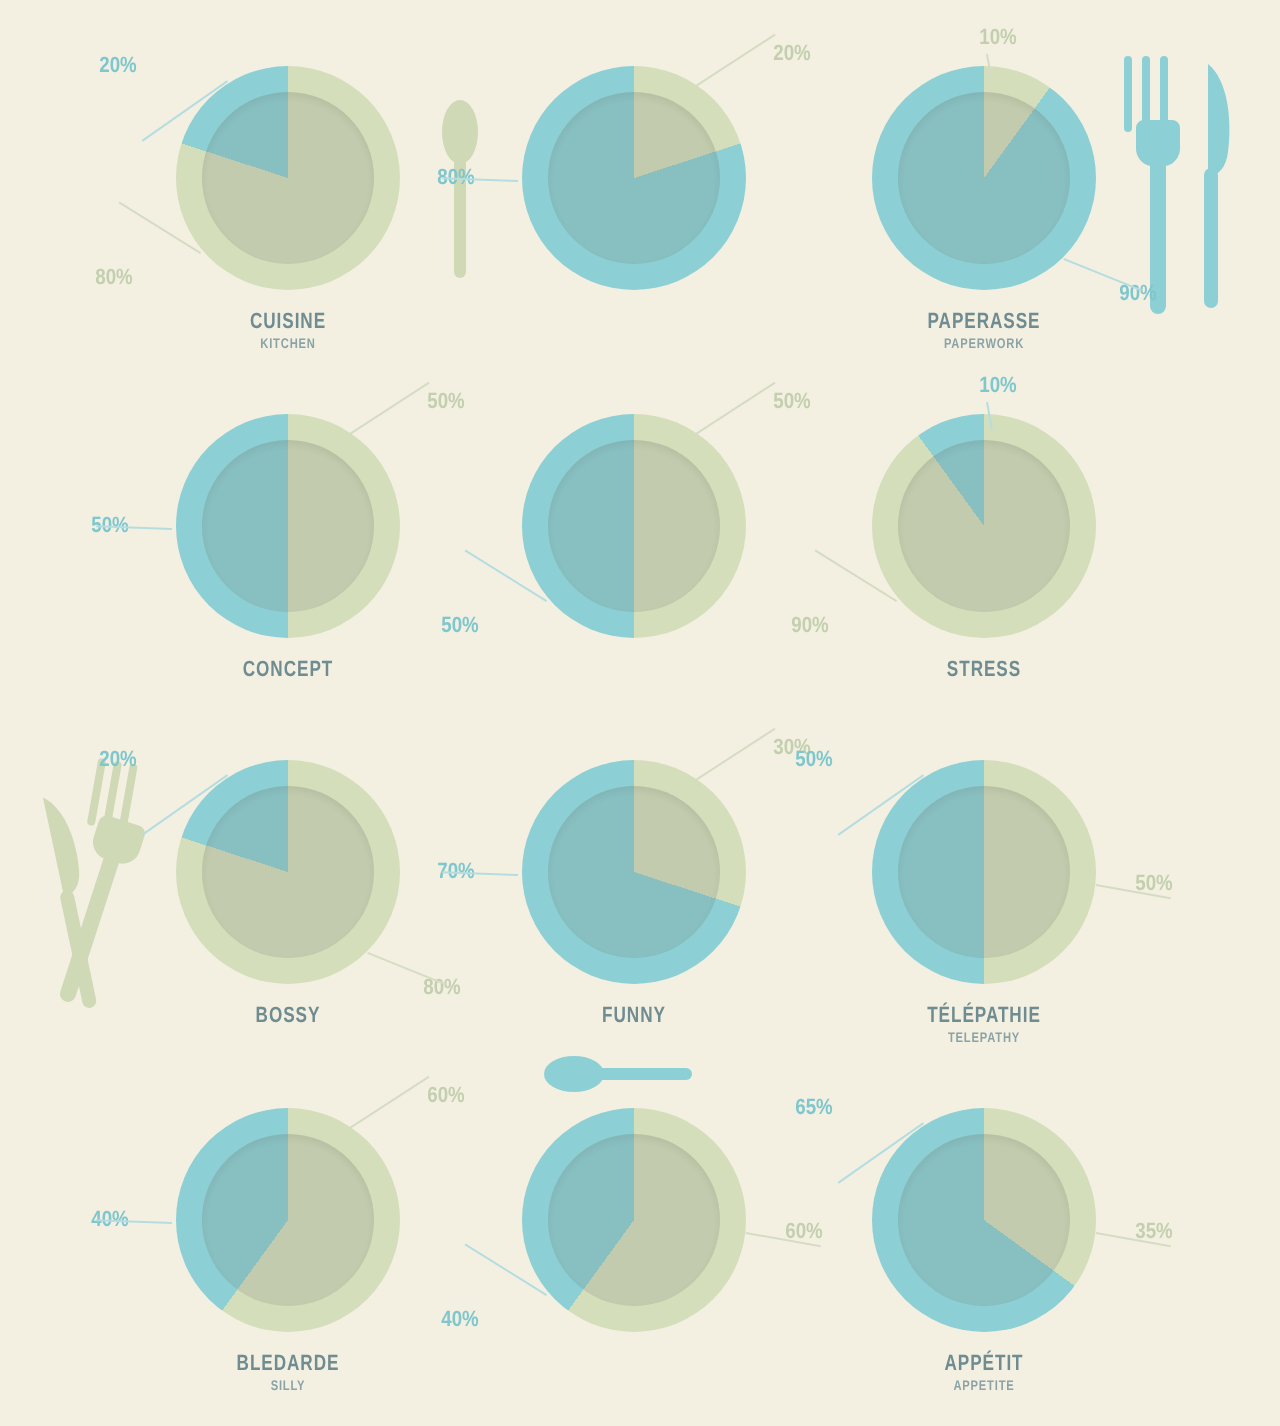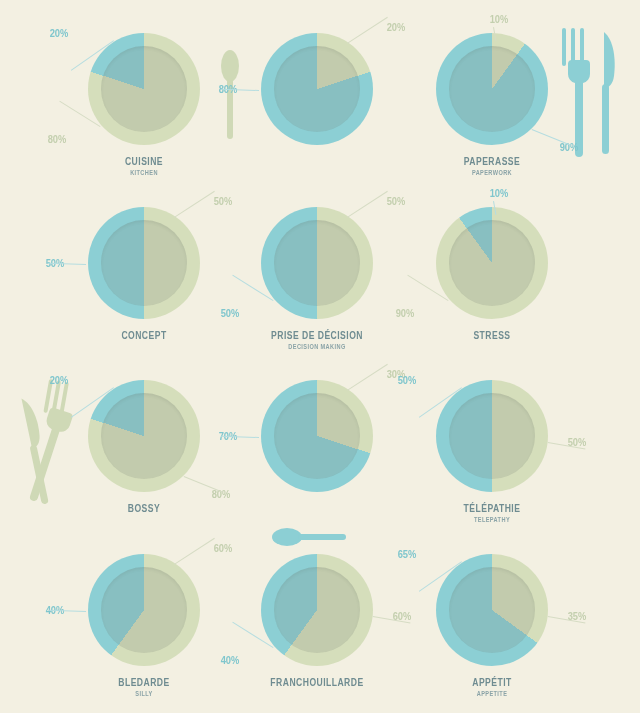--- a/index.html
+++ b/index.html
@@ -139,24 +139,20 @@
       </div>
       <div class="pct blue" style="left: 50px; top: 94px;">50%</div>
       <div class="leader blue" style="left: 92px; top: 102px; width: 38px; transform: rotate(182deg);"></div>
       <div class="pct green" style="left: 218px; top: 32px;">50%</div>
       <div class="leader green" style="left: 180px; top: 54px; width: 48px; transform: rotate(-33deg);"></div>
     </div>
     <div class="cell" style="left: 167px; top: 163px; width: 300px; height: 210px;">
       <div class="plate" style="left: 94px; top: 44px; width: 112px; height: 112px;">
         <div class="ring" style="width: 112px; height: 112px; background: conic-gradient(rgb(213, 222, 187) 0deg, rgb(213, 222, 187) 180deg, rgb(140, 207, 212) 180deg, rgb(140, 207, 212) 360deg);"></div>
         <div class="inner-shade" style="left: 13px; top: 13px; width: 86px; height: 86px;"></div>
-      </div>
-      <div class="cap" style="top: 166px;">
-        <span class="fr">PRISE DE DÉCISION</span>
-        <span class="en">DECISION MAKING</span>
       </div>
       <div class="pct blue" style="left: 52px; top: 144px;">50%</div>
       <div class="leader blue" style="left: 106px; top: 138px; width: 48px; transform: rotate(212deg);"></div>
       <div class="pct green" style="left: 218px; top: 32px;">50%</div>
       <div class="leader green" style="left: 180px; top: 54px; width: 48px; transform: rotate(-33deg);"></div>
     </div>
     <div class="cell" style="left: 342px; top: 163px; width: 300px; height: 210px;">
       <div class="plate" style="left: 94px; top: 44px; width: 112px; height: 112px;">
         <div class="ring" style="width: 112px; height: 112px; background: conic-gradient(rgb(213, 222, 187) 0deg, rgb(213, 222, 187) 324deg, rgb(140, 207, 212) 324deg, rgb(140, 207, 212) 360deg);"></div>
         <div class="inner-shade" style="left: 13px; top: 13px; width: 86px; height: 86px;"></div>
@@ -196,20 +192,23 @@
       <div class="pct blue" style="left: 54px; top: 38px;">20%</div>
       <div class="leader blue" style="left: 120px; top: 52px; width: 52px; transform: rotate(145deg);"></div>
       <div class="pct green" style="left: 216px; top: 152px;">80%</div>
       <div class="leader green" style="left: 190px; top: 140px; width: 42px; transform: rotate(22deg);"></div>
     </div>
     <div class="cell" style="left: 167px; top: 336px; width: 300px; height: 210px;">
       <div class="plate" style="left: 94px; top: 44px; width: 112px; height: 112px;">
         <div class="ring" style="width: 112px; height: 112px; background: conic-gradient(rgb(213, 222, 187) 0deg, rgb(213, 222, 187) 108deg, rgb(140, 207, 212) 108deg, rgb(140, 207, 212) 360deg);"></div>
         <div class="inner-shade" style="left: 13px; top: 13px; width: 86px; height: 86px;"></div>
       </div>
+      <div class="cap" style="top: 166px;">
+        <span class="fr">FUNNY</span>
+      </div>
       <div class="pct blue" style="left: 50px; top: 94px;">70%</div>
       <div class="leader blue" style="left: 92px; top: 102px; width: 38px; transform: rotate(182deg);"></div>
       <div class="pct green" style="left: 218px; top: 32px;">30%</div>
       <div class="leader green" style="left: 180px; top: 54px; width: 48px; transform: rotate(-33deg);"></div>
     </div>
     <div class="cell" style="left: 342px; top: 336px; width: 300px; height: 210px;">
       <div class="plate" style="left: 94px; top: 44px; width: 112px; height: 112px;">
         <div class="ring" style="width: 112px; height: 112px; background: conic-gradient(rgb(213, 222, 187) 0deg, rgb(213, 222, 187) 180deg, rgb(140, 207, 212) 180deg, rgb(140, 207, 212) 360deg);"></div>
         <div class="inner-shade" style="left: 13px; top: 13px; width: 86px; height: 86px;"></div>
       </div>
@@ -240,23 +239,20 @@
       <div class="util" style="left: 104px; top: 16px;">
         <svg width="78" height="22" viewBox="0 0 78 22">
         <ellipse cx="16" cy="11" rx="15" ry="9" fill="#8ccfd4"></ellipse>
         <rect x="27" y="8" width="48" height="6" rx="3" fill="#8ccfd4"></rect>
        </svg>
       </div>
       <div class="plate" style="left: 94px; top: 44px; width: 112px; height: 112px;">
         <div class="ring" style="width: 112px; height: 112px; background: conic-gradient(rgb(213, 222, 187) 0deg, rgb(213, 222, 187) 216deg, rgb(140, 207, 212) 216deg, rgb(140, 207, 212) 360deg);"></div>
         <div class="inner-shade" style="left: 13px; top: 13px; width: 86px; height: 86px;"></div>
       </div>
-      <div class="cap" style="top: 166px;">
-        <span class="fr">FRANCHOUILLARDE</span>
-      </div>
       <div class="pct blue" style="left: 52px; top: 144px;">40%</div>
       <div class="leader blue" style="left: 106px; top: 138px; width: 48px; transform: rotate(212deg);"></div>
       <div class="pct green" style="left: 224px; top: 100px;">60%</div>
       <div class="leader green" style="left: 206px; top: 106px; width: 38px; transform: rotate(10deg);"></div>
     </div>
     <div class="cell" style="left: 342px; top: 510px; width: 300px; height: 210px;">
       <div class="plate" style="left: 94px; top: 44px; width: 112px; height: 112px;">
         <div class="ring" style="width: 112px; height: 112px; background: conic-gradient(rgb(213, 222, 187) 0deg, rgb(213, 222, 187) 126deg, rgb(140, 207, 212) 126deg, rgb(140, 207, 212) 360deg);"></div>
         <div class="inner-shade" style="left: 13px; top: 13px; width: 86px; height: 86px;"></div>
       </div>

